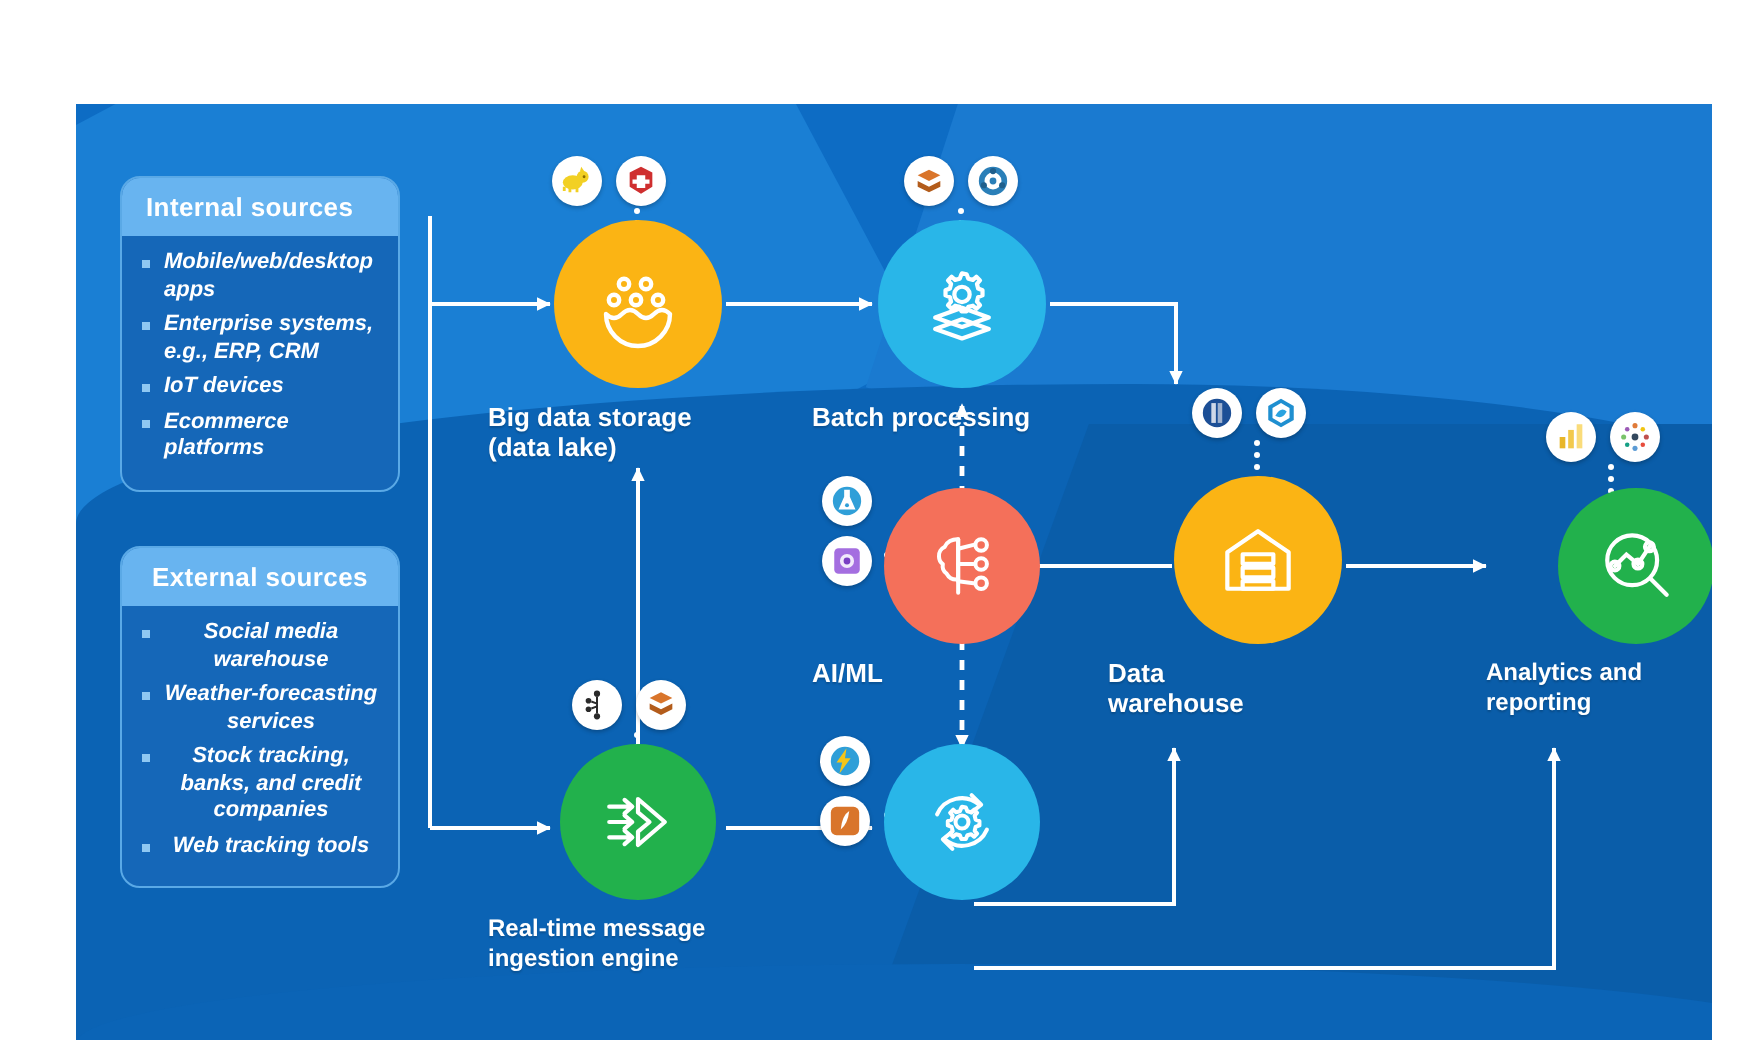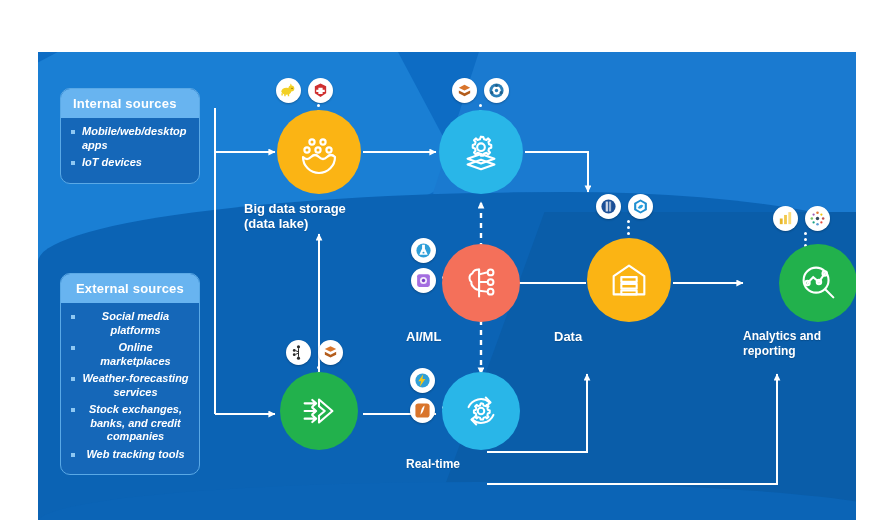--- a/index.html
+++ b/index.html
@@ -164,33 +164,34 @@
 
         <path d="M443,268 L443,322" marker-end="url(#ah)"></path>
       </g>
     </svg>
 
     <div class="panel" style="left:22px; top:36px; width:140px;">
       <div class="panel-head">Internal sources</div>
       <div class="panel-body">
         <ul>
           <li>Mobile/web/desktop apps</li>
+          <li>Enterprise systems, e.g., ERP, CRM</li>
           <li>IoT devices</li>
+          <li>Ecommerce platforms</li>
         </ul>
       </div>
     </div>
 
     <div class="panel" style="left:22px; top:221px; width:140px;text-align:center;">
       <div class="panel-head">External sources</div>
       <div class="panel-body">
         <ul>
-          <li>Social media platforms</li>
-          <li>Online marketplaces</li>
+          <li>Social media warehouse</li>
           <li>Weather-forecasting services</li>
-          <li>Stock exchanges, banks, and credit companies</li>
+          <li>Stock tracking, banks, and credit companies</li>
           <li>Web tracking tools</li>
         </ul>
       </div>
     </div>
 
     <div class="node" style="left:206px; top:58px;">
       <div class="badges" style="left:32px; top:-32px;">
         <span class="badge">
           <svg width="17" height="17" viewBox="0 0 24 24">
             <ellipse cx="9" cy="13" rx="7" ry="5" fill="#f2d024"></ellipse>
@@ -261,20 +262,21 @@
             <path d="M24 8 l2.4 .5 .9 2.3 2.4 .6 1.8 -1.6 1.9 1.9 -1.6 1.8 .6 2.4 2.3 .9 .0 2.7
                      -2.3 .9 -.6 2.4 1.6 1.8 -1.9 1.9 -1.8 -1.6 -2.4 .6 -.9 2.3 -2.7 0
                      -.9 -2.3 -2.4 -.6 -1.8 1.6 -1.9 -1.9 1.6 -1.8 -.6 -2.4 -2.3 -.9 0 -2.7
                      2.3 -.9 .6 -2.4 -1.6 -1.8 1.9 -1.9 1.8 1.6 2.4 -.6 .9 -2.3 z"></path>
             <circle cx="24" cy="19" r="4"></circle>
             <path d="M10 31 L24 26 L38 31 L24 36 Z"></path>
             <path d="M10 37 L24 32 L38 37 L24 42 Z"></path>
           </g>
         </svg>
       </div>
+      <div class="node-label">Batch processing</div>
     </div>
 
     <div class="node" style="left:368px; top:192px;">
       <div style="position:absolute; left:5px; top:-6px; display:flex; flex-direction:column; gap:5px;">
         <span class="badge">
           <svg width="17" height="17" viewBox="0 0 24 24">
             <circle cx="12" cy="12" r="10" fill="#2f9fd8"></circle>
             <path d="M10 4 h4 v5 l4 9 H6 l4 -9 z" fill="#ffffff"></path>
             <circle cx="12" cy="15" r="1.4" fill="#2f9fd8"></circle>
           </svg>
@@ -337,20 +339,21 @@
           <g fill="none" stroke="#ffffff" stroke-width="2.2" stroke-linejoin="round">
             <path d="M8 20 L24 9 L40 20 L40 39 L8 39 Z"></path>
             <rect x="16" y="21" width="16" height="5"></rect>
             <rect x="16" y="28" width="16" height="5"></rect>
             <rect x="16" y="35" width="16" height="4"></rect>
           </g>
         </svg>
       </div>
       <div class="node-label">
         <div>Data</div>
+        <div>warehouse</div>
       </div>
     </div>
 
     <div class="node" style="left:705px; top:192px;">
       <div class="badges" style="left:30px; top:-38px;">
         <span class="badge">
           <svg width="17" height="17" viewBox="0 0 24 24">
             <rect x="4" y="12" width="4" height="8" fill="#e8b629"></rect>
             <rect x="10" y="7" width="4" height="13" fill="#f2c94c"></rect>
             <rect x="16" y="3" width="4" height="17" fill="#fadc7a"></rect>
@@ -418,20 +421,24 @@
       </div>
       <div class="circle" style="background:#22b14c;">
         <svg width="46" height="46" viewBox="0 0 48 48">
           <g fill="none" stroke="#ffffff" stroke-width="2.2" stroke-linecap="round" stroke-linejoin="round">
             <path d="M9 16 L20 16 M17 12.5 L21 16 L17 19.5"></path>
             <path d="M9 24 L20 24 M17 20.5 L21 24 L17 27.5"></path>
             <path d="M9 32 L20 32 M17 28.5 L21 32 L17 35.5"></path>
             <path d="M24 12 L38 24 L24 36 L24 29 L30 24 L24 19 Z"></path>
           </g>
         </svg>
+      </div>
+      <div class="node-label sm">
+        <div>Real-time message</div>
+        <div>ingestion engine</div>
       </div>
     </div>
 
     <div class="node" style="left:368px; top:320px;">
       <div style="position:absolute; left:4px; top:-4px; display:flex; flex-direction:column; gap:5px;">
         <span class="badge">
           <svg width="17" height="17" viewBox="0 0 24 24">
             <circle cx="12" cy="12" r="10" fill="#2f9fd8"></circle>
             <path d="M13 3 L6 13 h4 l-2 8 8 -11 h-4 z" fill="#f5c518"></path>
           </svg>
@@ -457,21 +464,20 @@
             <path d="M19 38 L14 33 L19 29"></path>
             <path d="M24 16 l2 .4 .8 2 2 .5 1.5 -1.3 1.6 1.6 -1.3 1.5 .5 2 2 .8 0 2.3
                      -2 .8 -.5 2 1.3 1.5 -1.6 1.6 -1.5 -1.3 -2 .5 -.8 2 -2.3 0
                      -.8 -2 -2 -.5 -1.5 1.3 -1.6 -1.6 1.3 -1.5 -.5 -2 -2 -.8 0 -2.3
                      2 -.8 .5 -2 -1.3 -1.5 1.6 -1.6 1.5 1.3 2 -.5 .8 -2 z"></path>
             <circle cx="24" cy="24" r="3.4"></circle>
           </g>
         </svg>
       </div>
       <div class="node-label sm">
-        <div>Real-time</div>
       </div>
     </div>
 
     <div class="orch-dash" style="left:18px; width:316px;">
       <i></i><i></i><i></i><i></i><i></i><i></i><i></i><i></i><i></i><i></i>
       <i></i><i></i><i></i><i></i><i></i><i></i><i></i><i></i><i></i><i></i>
       <i></i><i></i><i></i><i></i><i></i><i></i><i></i><i></i><i></i><i></i>
       <i></i><i></i><i></i><i></i><i></i><i></i><i></i>
     </div>
     <div class="orch-dash" style="left:510px; width:300px;">

